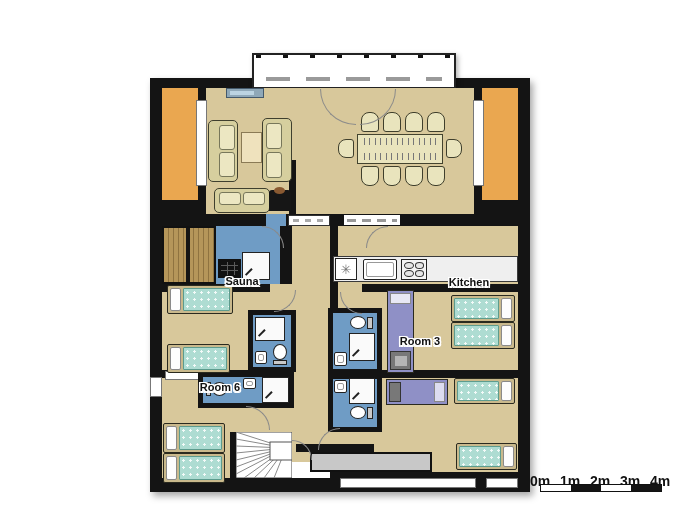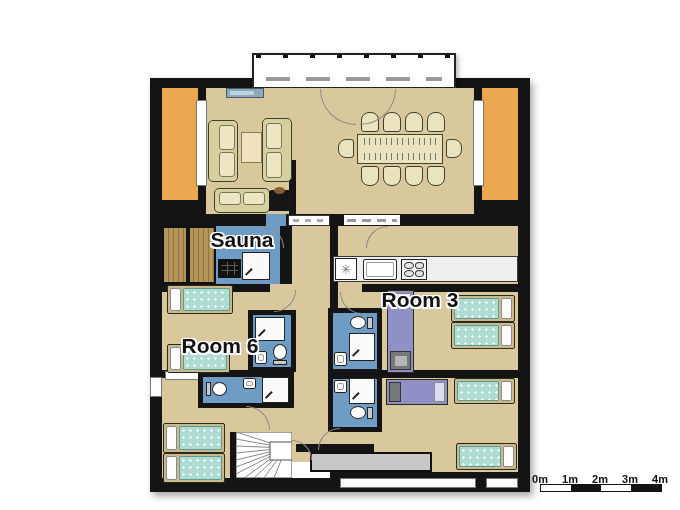--- a/index.html
+++ b/index.html
@@ -7,24 +7,24 @@
     font-family:"Liberation Sans",sans-serif;overflow:hidden;}
   .abs{position:absolute;box-sizing:border-box;}
   .wall{background:#141414;}
   .floor{background:#d8c89b;}
   .bluefloor{background:#6f9cc5;}
   .terrace{background:#eaa750;}
   .whitebox{background:#fff;}
   .window{background:#fff;border:1px solid #777;}
   .title{position:absolute;top:10px;left:0;width:100%;text-align:center;
     font-size:16px;color:#141414;letter-spacing:.3px;}
-  .room-label{position:absolute;font-size:21px;font-weight:bold;color:#111;
+  .room-label{position:absolute;font-size:11px;font-weight:bold;color:#111;
     text-align:center;white-space:nowrap;
     text-shadow:-1.5px -1.5px 0 #fff,1.5px -1.5px 0 #fff,-1.5px 1.5px 0 #fff,
-      1.5px 1.5px 0 #fff,-1.5px 0 0 #fff,1.5px 0 0 #fff,0 -1.5px 0 #fff,0 1.5px 0 #fff;}
+      1.5px 1.5px 0 #fff,-1.5px 0 0 #fff,1.5px 0 0 #fff,0 -1.5px 0 #fff,0 1.5px 0 #fff;margin-top:47px;}
   .balcony{background:#fff;border:2px solid #222;box-shadow:2px 2px 5px rgba(0,0,0,.3);}
   .balcony-ticks{position:absolute;left:2px;right:2px;top:0;height:3px;
     background:repeating-linear-gradient(90deg,#111 0 5px,transparent 5px 27px);}
   .balcony-dash{position:absolute;left:12px;right:12px;bottom:6px;height:4px;
     background:repeating-linear-gradient(90deg,#9a9a9a 0 24px,transparent 24px 40px);}
   .base-shadow{box-shadow:3px 4px 7px rgba(0,0,0,.35);}
   .bench{background:repeating-linear-gradient(90deg,#b5965a 0 4px,#8f7340 4px 5px);
     border:2px solid #111;}
   .bed{position:absolute;display:flex;gap:2px;background:#c9b98c;
     border:1.5px solid #2a2a1f;border-radius:2px;box-sizing:border-box;padding:2px;}
@@ -66,21 +66,21 @@
     background-image:repeating-linear-gradient(0deg,transparent 0 4px,#5a5a5a 4px 5px),
       repeating-linear-gradient(90deg,transparent 0 6px,#5a5a5a 6px 7px);}
   .storage{position:absolute;background:#c8c8c8;border:2px solid #111;box-sizing:border-box;}
   .closet{position:absolute;background:#fff;border:1px solid #333;box-sizing:border-box;}
   .closet i{position:absolute;left:4px;right:4px;top:3px;height:3px;display:block;
     background-image:repeating-linear-gradient(90deg,#aaa 0 6px,transparent 6px 12px);}
   .glass{position:absolute;background:#fff;box-sizing:border-box;}
   .glass i{position:absolute;left:3px;right:3px;top:3.5px;height:3px;display:block;
     background-image:repeating-linear-gradient(90deg,#999 0 9px,transparent 9px 15px);}
   .scale-label{position:absolute;top:3px;transform:translateX(-50%);
-    font-size:11px;font-weight:bold;color:#111;}
+    font-size:14px;font-weight:bold;color:#111;}
   .scale-bar{position:absolute;left:6px;top:14px;width:120px;height:6px;
     border:1px solid #111;display:flex;box-sizing:content-box;}
   .seg{width:30px;height:100%;}
 </style>
 </head>
 <body>
 
 <div class="canvas">
 
 
@@ -300,20 +300,21 @@
   <div class="arc arc-br" style="left:360px;top:89px;width:36px;height:36px;"></div>
   <div class="arc arc-tr" style="left:262px;top:226px;width:22px;height:22px;"></div>
   <div class="arc arc-tl" style="left:366px;top:226px;width:22px;height:22px;"></div>
   <div class="arc arc-br" style="left:274px;top:290px;width:22px;height:22px;"></div>
   <div class="arc arc-bl" style="left:340px;top:292px;width:22px;height:22px;"></div>
   <div class="arc arc-tr" style="left:246px;top:406px;width:24px;height:24px;"></div>
   <div class="arc arc-tl" style="left:318px;top:428px;width:22px;height:22px;"></div>
   <div class="arc arc-tr" style="left:292px;top:440px;width:20px;height:20px;"></div>
 
   <div class="room-label" style="left:204px;top:228px;width:76px;">Sauna</div>
+  <div class="room-label" style="left:424px;top:229px;width:90px;">Kitchen</div>
   <div class="room-label" style="left:180px;top:334px;width:80px;">Room 6</div>
   <div class="room-label" style="left:380px;top:288px;width:80px;">Room 3</div>
 
   <div class="abs" style="left:534px;top:470px;width:134px;height:26px;">
     <span class="scale-label" style="left:6px;">0m</span>
     <span class="scale-label" style="left:36px;">1m</span>
     <span class="scale-label" style="left:66px;">2m</span>
     <span class="scale-label" style="left:96px;">3m</span>
     <span class="scale-label" style="left:126px;">4m</span>
     <div class="scale-bar">

